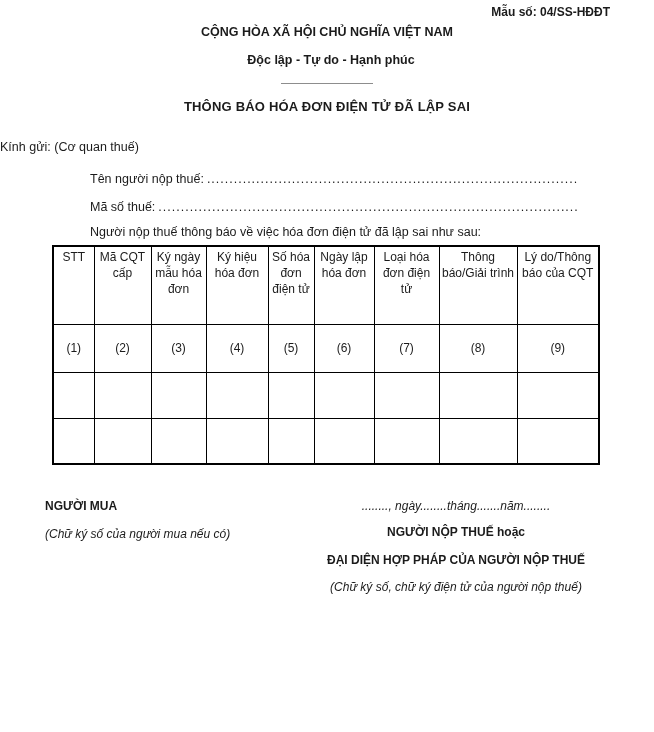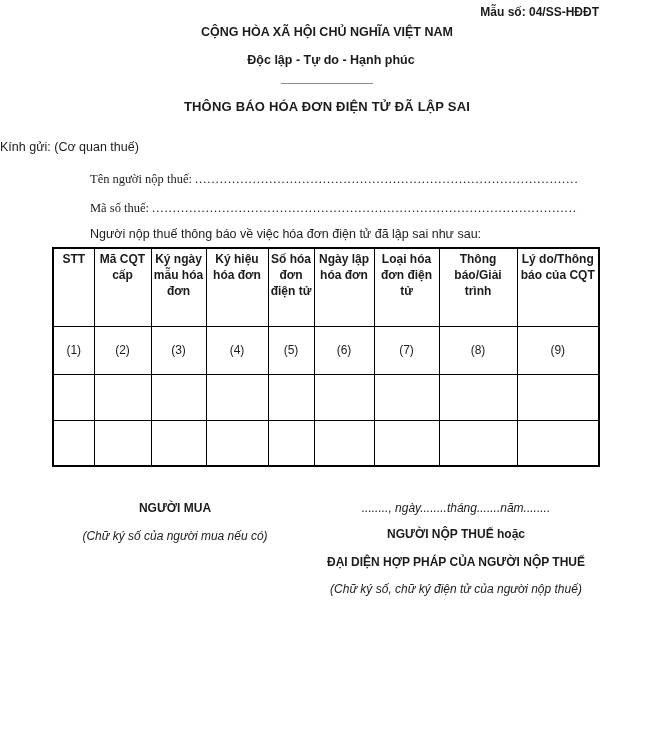--- a/index.html
+++ b/index.html
@@ -8,68 +8,68 @@
     width:654px; height:732px;
     background:#ffffff;
     color:#1b1b1b;
     font-family:"Liberation Sans", sans-serif;
     font-size:12.5px;
     overflow:hidden;
   }
 
   
   .form-number {
-    position:absolute; top:5px; right:55px;
+    position:absolute; top:5px; right:44px;
     font-weight:700; font-size:12px; white-space:nowrap;
   }
 
   
   .nat-header { text-align:center; padding-top:25px; }
   .country { font-weight:700; font-size:12.5px; }
   .motto   { font-weight:700; font-size:12.5px; margin-top:14px;padding-left:8px; }
   .sep     { width:92px; border:0; border-top:1px solid #8d8d8d; margin:16px auto 0 auto; }
 
   .doc-title { text-align:center; font-weight:700; font-size:13px; margin-top:15px; letter-spacing:.2px; }
   .recipient { text-align:left; font-size:12.5px; margin-top:26px; }
 
   
   .fields { margin-left:90px; width:488px; margin-top:18px; }
-  .field-line { display:flex; align-items:flex-start; white-space:nowrap;font-family:Liberation Serif, serif; }
+  .field-line { display:flex; align-items:flex-start; white-space:nowrap; }
   .field-line + .field-line { margin-top:14px; }
   .field-label { flex:none; }
   .leader { flex:1 1 auto; overflow:hidden; margin-left:3px; letter-spacing:1px; color:#1b1b1b; }
 
   .intro { margin-left:90px; margin-top:11px; }
 
   
   table.err-table {
     border-collapse:collapse; table-layout:fixed;
     width:546px; margin:6px 0 0 52px;
     border:2px solid #000;
   }
   .err-table th, .err-table td {
     border:1.5px solid #000;
     text-align:center; padding:2px 2px;
     font-size:12px; line-height:1.35;
     overflow:hidden;
   }
-  .err-table th { font-weight:700; vertical-align:top; }
+  .err-table th { font-weight:400; vertical-align:top; }
   tr.r-head  { height:78px; }
   tr.r-idx   { height:48px; }
   tr.r-idx td { vertical-align:middle; font-weight:400; }
   tr.r-empty { height:46px; }
 
   
   .notes { margin-left:45px; width:570px; }
   .notes-heading { font-weight:700; font-style:italic; margin-top:24px; margin-left:45px; }
   .note-item { text-indent:45px; margin-top:8px; line-height:1.8; }
 
   
   .sign-row { display:flex; margin-top:34px; font-size:12px; }
-  .sign-left  { width:260px; margin-left:45px; text-align:center; }
+  .sign-left  { width:260px; margin-left:45px; }
   .sign-right { width:286px; margin-left:8px;  text-align:center; }
   .sign-title { font-weight:700; }
   .sign-sub   { font-style:italic; margin-top:14px; }
   .date-line  { font-style:italic; }
   .sign-right .sign-title { margin-top:12px; }
   .sign-right .t2 { margin-top:14px; }
   .sign-right .sign-sub { margin-top:13px; }
 </style>
 </head>
 <body>

